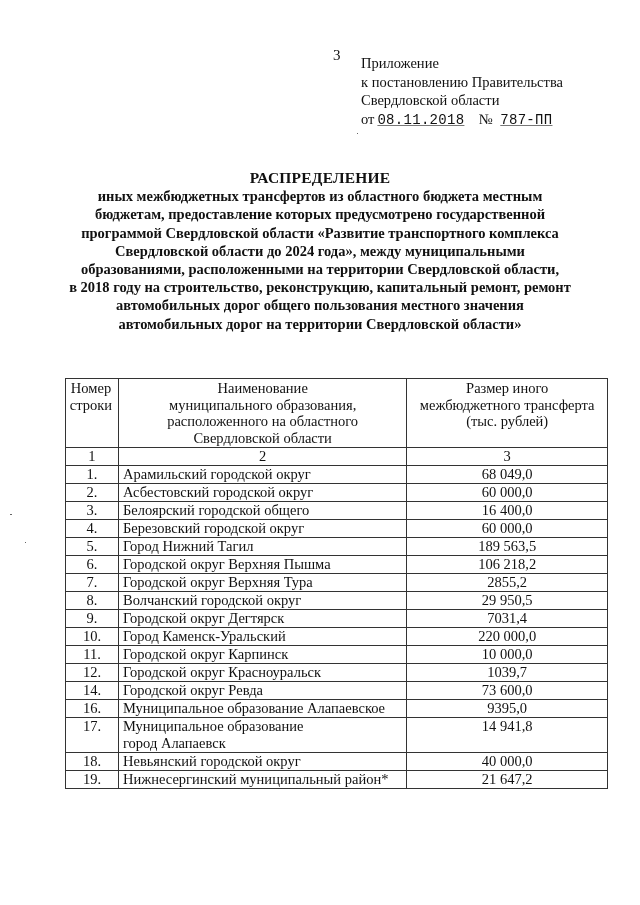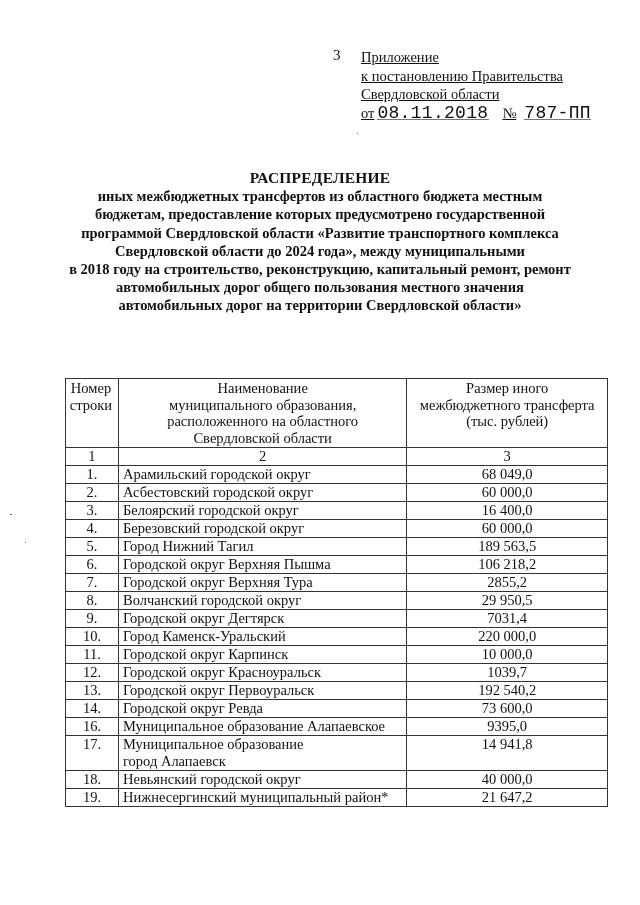--- a/index.html
+++ b/index.html
@@ -17,29 +17,28 @@
     }
     .page-number {
       position: absolute;
       left: 333px;
       top: 47px;
       font-size: 15px;
     }
     .approval {
       position: absolute;
       left: 361px;
-      top: 48px;
+      top: 54px;
       font-size: 14.5px;
       line-height: 18.5px;
-      text-decoration: underline;
     }
     .approval div { white-space: nowrap; }
     .mono {
       font-family: "Liberation Mono", "DejaVu Sans Mono", monospace;
-      font-size: 18px;
+      font-size: 14px;
       text-decoration: underline;
       text-decoration-color: #777;
       letter-spacing: 0.3px;
     }
     .doc-date { padding-left: 3px; padding-right: 12px; }
     .doc-no { padding-left: 8px; }
     .sign-no { padding-left: 2px; }
     .title-block {
       position: absolute;
       left: 40px;
@@ -92,20 +91,21 @@
     <span>от</span><span class="mono doc-date">08.11.2018</span><span class="sign-no">№</span><span class="mono doc-no">787-ПП</span>
   </div>
 </div>
 
 <div class="title-block">
   <div class="heading">РАСПРЕДЕЛЕНИЕ</div>
   <div>иных межбюджетных трансфертов из областного бюджета местным</div>
   <div>бюджетам, предоставление которых предусмотрено государственной</div>
   <div>программой Свердловской области «Развитие транспортного комплекса</div>
   <div>Свердловской области до 2024 года», между муниципальными</div>
+  <div>образованиями, расположенными на территории Свердловской области,</div>
   <div>в 2018 году на строительство, реконструкцию, капитальный ремонт, ремонт</div>
   <div>автомобильных дорог общего пользования местного значения</div>
   <div>автомобильных дорог на территории Свердловской области»</div>
 </div>
 
 <table class="dist">
   <colgroup>
       <col class="c1">
       <col class="c2">
       <col class="c3">
@@ -139,21 +139,21 @@
         <td>Арамильский городской округ</td>
         <td class="val">68 049,0</td>
       </tr>
   <tr class="row">
         <td class="num">2.</td>
         <td>Асбестовский городской округ</td>
         <td class="val">60 000,0</td>
       </tr>
   <tr class="row">
         <td class="num">3.</td>
-        <td>Белоярский городской округ</td>
+        <td>Белоярский городской общего</td>
         <td class="val">16 400,0</td>
       </tr>
   <tr class="row">
         <td class="num">4.</td>
         <td>Березовский городской округ</td>
         <td class="val">60 000,0</td>
       </tr>
   <tr class="row">
         <td class="num">5.</td>
         <td>Город Нижний Тагил</td>
@@ -186,25 +186,20 @@
       </tr>
   <tr class="row">
         <td class="num">11.</td>
         <td>Городской округ Карпинск</td>
         <td class="val">10 000,0</td>
       </tr>
   <tr class="row">
         <td class="num">12.</td>
         <td>Городской округ Красноуральск</td>
         <td class="val">1039,7</td>
-      </tr>
-  <tr class="row">
-        <td class="num">13.</td>
-        <td>Городской округ Первоуральск</td>
-        <td class="val">192 540,2</td>
       </tr>
   <tr class="row">
         <td class="num">14.</td>
         <td>Городской округ Ревда</td>
         <td class="val">73 600,0</td>
       </tr>
   <tr class="row">
         <td class="num">16.</td>
         <td>Муниципальное образование Алапаевское</td>
         <td class="val">9395,0</td>

